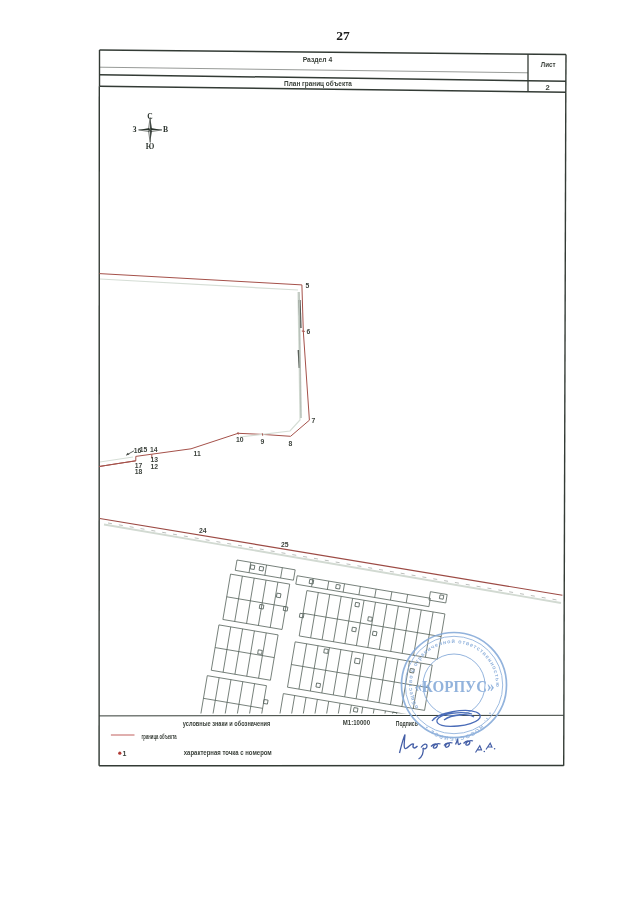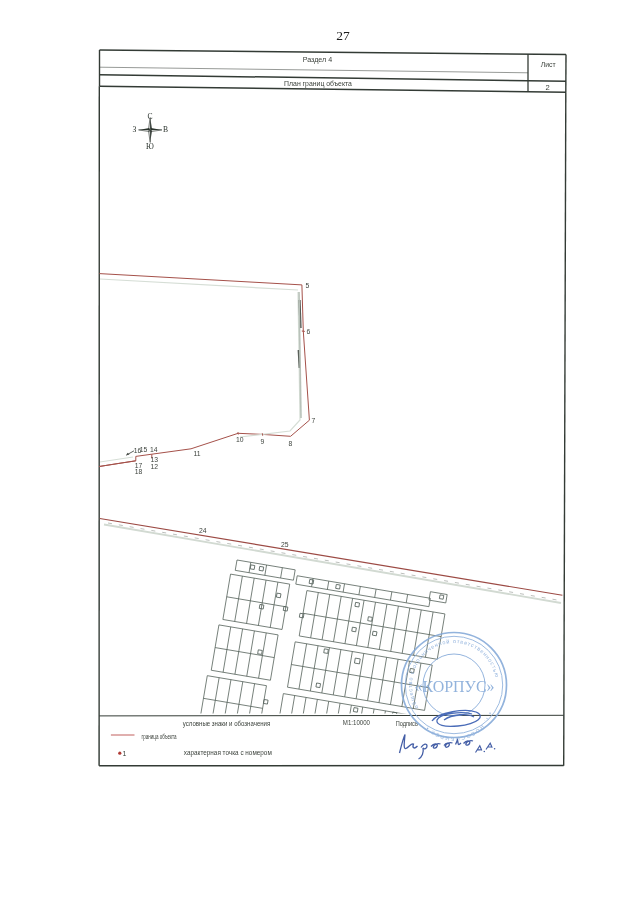--- a/index.html
+++ b/index.html
@@ -1,17 +1,17 @@
 <!DOCTYPE html>
 <html><head>
 <meta charset="utf-8">
 <style>
   html,body{margin:0;padding:0;background:#ffffff;}
   .page{position:relative;width:580px;height:905px;background:#fde047;overflow:hidden;
-        font-family:"Liberation Sans",sans-serif;}
+        font-family:"Liberation Sans",sans-serif;font-weight:bold;}
 </style>
 </head>
 <body>
 <div class="page">
 <svg width="640" height="905" viewBox="0 0 640 905" font-family="Liberation Sans, sans-serif">
   <rect x="0" y="0" width="640" height="905" fill="#ffffff"></rect>
   <defs>
         <clipPath id="planclip">
           <rect x="100" y="93" width="465" height="620.5"></rect>
         </clipPath>

